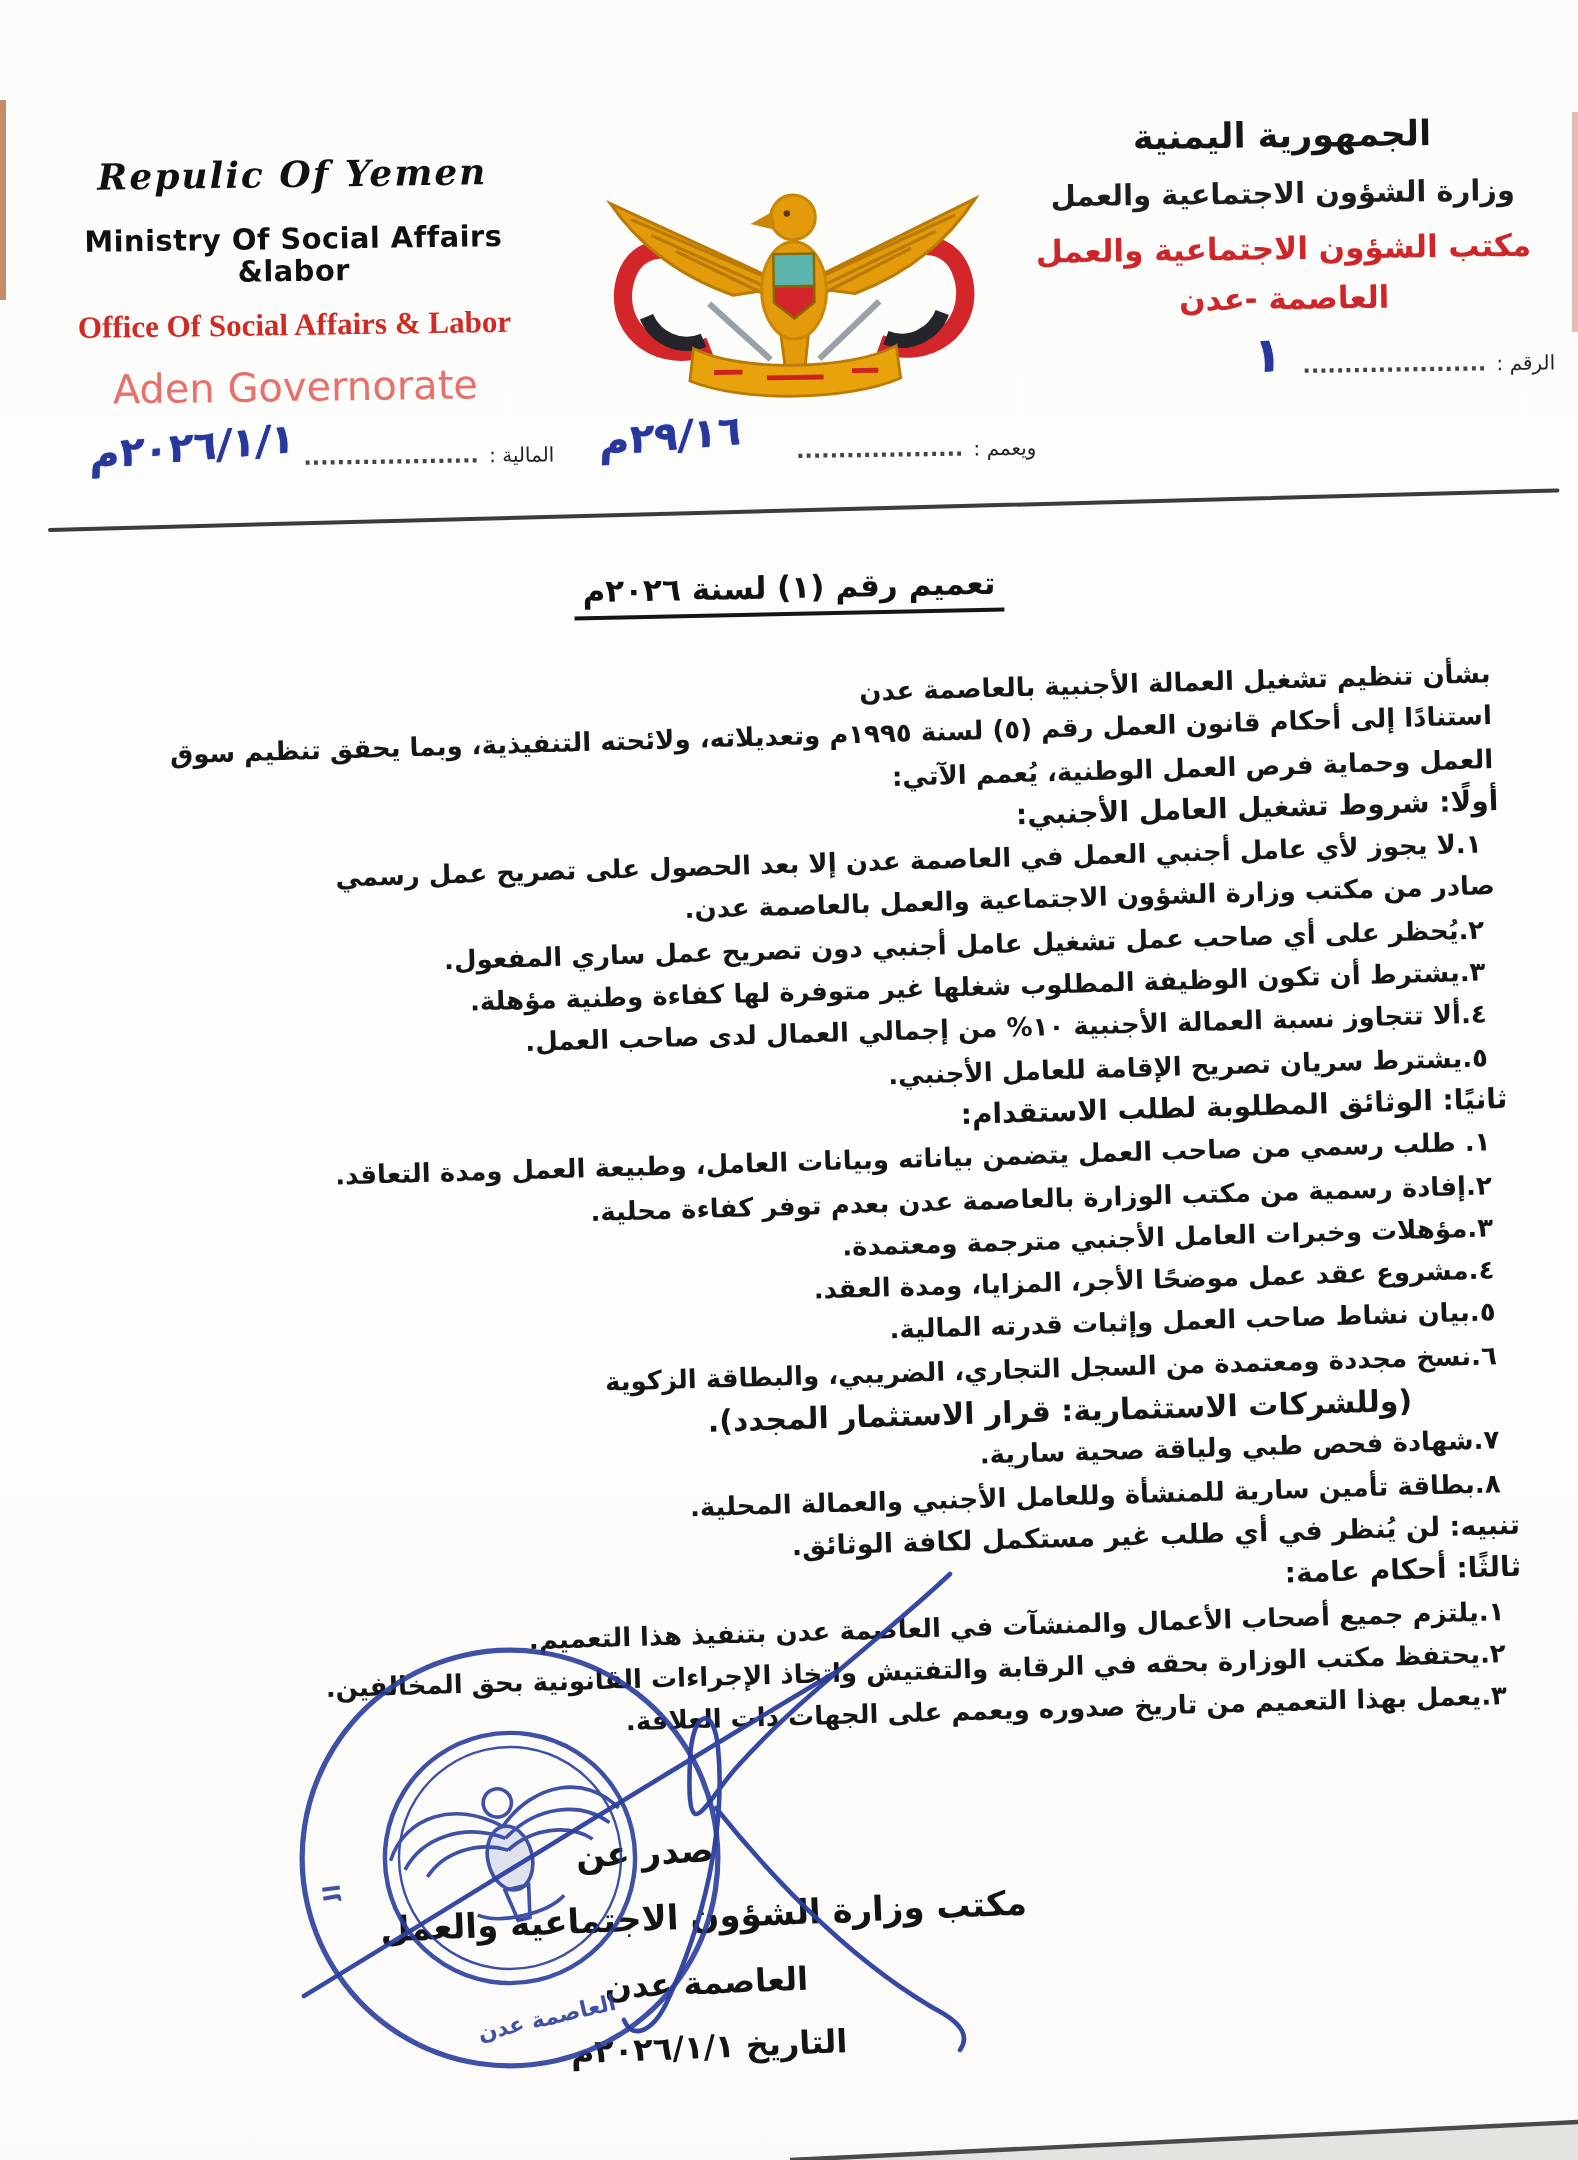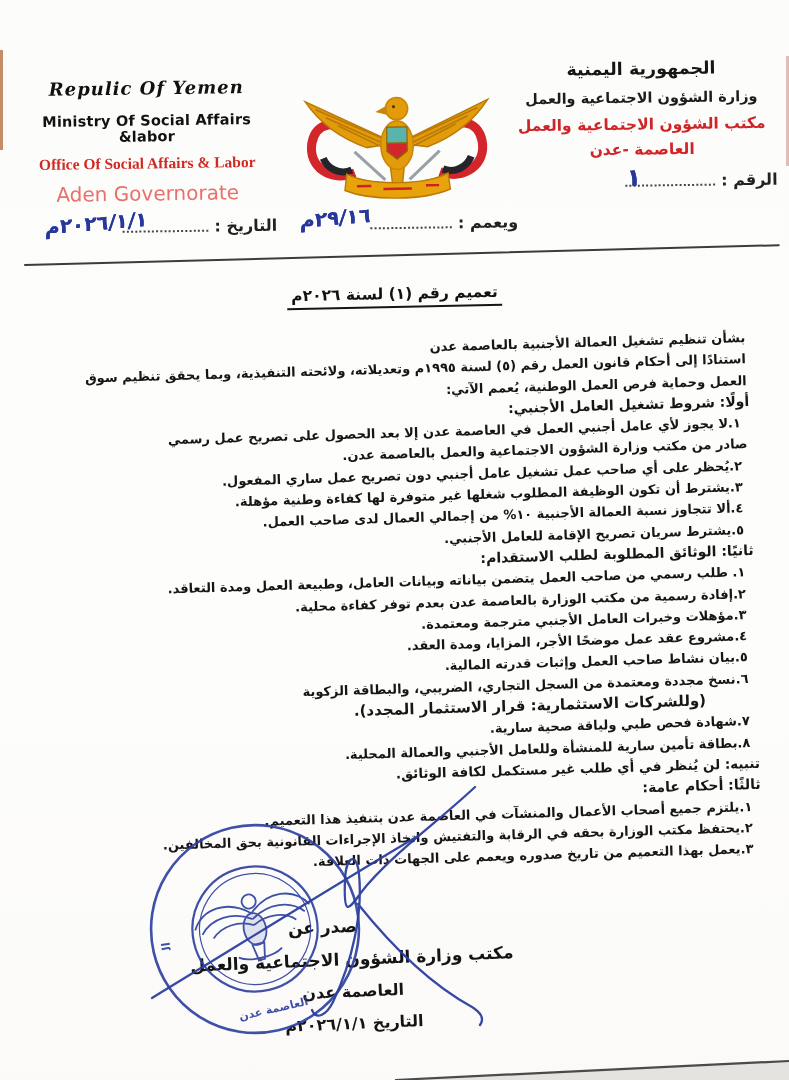--- a/index.html
+++ b/index.html
@@ -18,21 +18,21 @@
   .en-ministry{font-size:14.5px;font-weight:800;color:#111;margin-bottom:10px;letter-spacing:.2px;}
   .en-office{font-family:"Liberation Serif","DejaVu Serif",serif;font-size:15.5px;font-weight:800;color:#d02a25;margin-bottom:9px;}
   .en-governorate{font-size:20px;font-weight:400;color:#e8706b;margin-bottom:12px;}
   .hdr-right{position:absolute;left:505px;top:62px;width:270px;text-align:center;direction:rtl;}
   .ar-country{font-size:17.5px;font-weight:800;color:#161616;margin-bottom:11px;}
   .ar-ministry{font-size:14.5px;font-weight:700;color:#1d1d1d;margin-bottom:10px;}
   .ar-office{font-size:15.5px;font-weight:800;color:#cf2428;margin-bottom:7px;}
   .ar-governorate{font-size:15.5px;font-weight:800;color:#cf2428;margin-bottom:13px;}
   
   .field-row{position:relative;direction:rtl;text-align:right;white-space:nowrap;}
-  .field-label{font-size:16px;font-weight:700;color:#222;}
+  .field-label{font-size:10px;font-weight:400;color:#222;}
   .dots{font-size:11px;font-weight:600;color:#444;letter-spacing:1.6px;}
   .hand{position:absolute;color:#27379b;font-weight:700;transform:rotate(-4deg) skewX(-7deg);text-shadow:0 0 .5px #27379b;}
   .num-row{margin-top:4px;padding-left:6px;}
   .hand-number{font-size:24px;top:-8px;left:44%;}
   .ref-field{position:absolute;left:283px;top:214px;width:232px;}
   .hand-ref{font-size:20px;top:-9px;left:14px;}
   .date-row{margin-top:2px;}
   .hand-date{font-size:20px;top:-7px;left:26px;}
   
   .emblem{position:absolute;left:292px;top:56px;width:206px;height:152px;}
@@ -74,21 +74,21 @@
   <div class="edge-right"></div>
 
   <div class="header">
 
     <div class="hdr-left">
       <div class="en-script">Repulic Of Yemen</div>
       <div class="en-ministry">Ministry Of  Social Affairs &amp;labor</div>
       <div class="en-office">Office Of Social Affairs  &amp; Labor</div>
       <div class="en-governorate">Aden Governorate</div>
       <div class="field-row date-row">
-        <span class="field-label">التاريخ :</span>
+        <span class="field-label">المالية :</span>
         <span class="dots">.....................</span>
         <span class="hand hand-date">٢٠٢٦/١/١م</span>
       </div>
     </div>
 
     <svg class="emblem" viewBox="0 0 200 150">
 
       <path d="M62,80 C40,60 20,64 16,85 C12,108 34,124 58,115" fill="none" stroke="#d3262b" stroke-width="9"></path>
       <path d="M27,100 C31,110 43,117 55,112" fill="none" stroke="#25242a" stroke-width="7"></path>
       <path d="M138,80 C160,60 180,64 184,85 C188,108 166,124 142,115" fill="none" stroke="#d3262b" stroke-width="9"></path>

